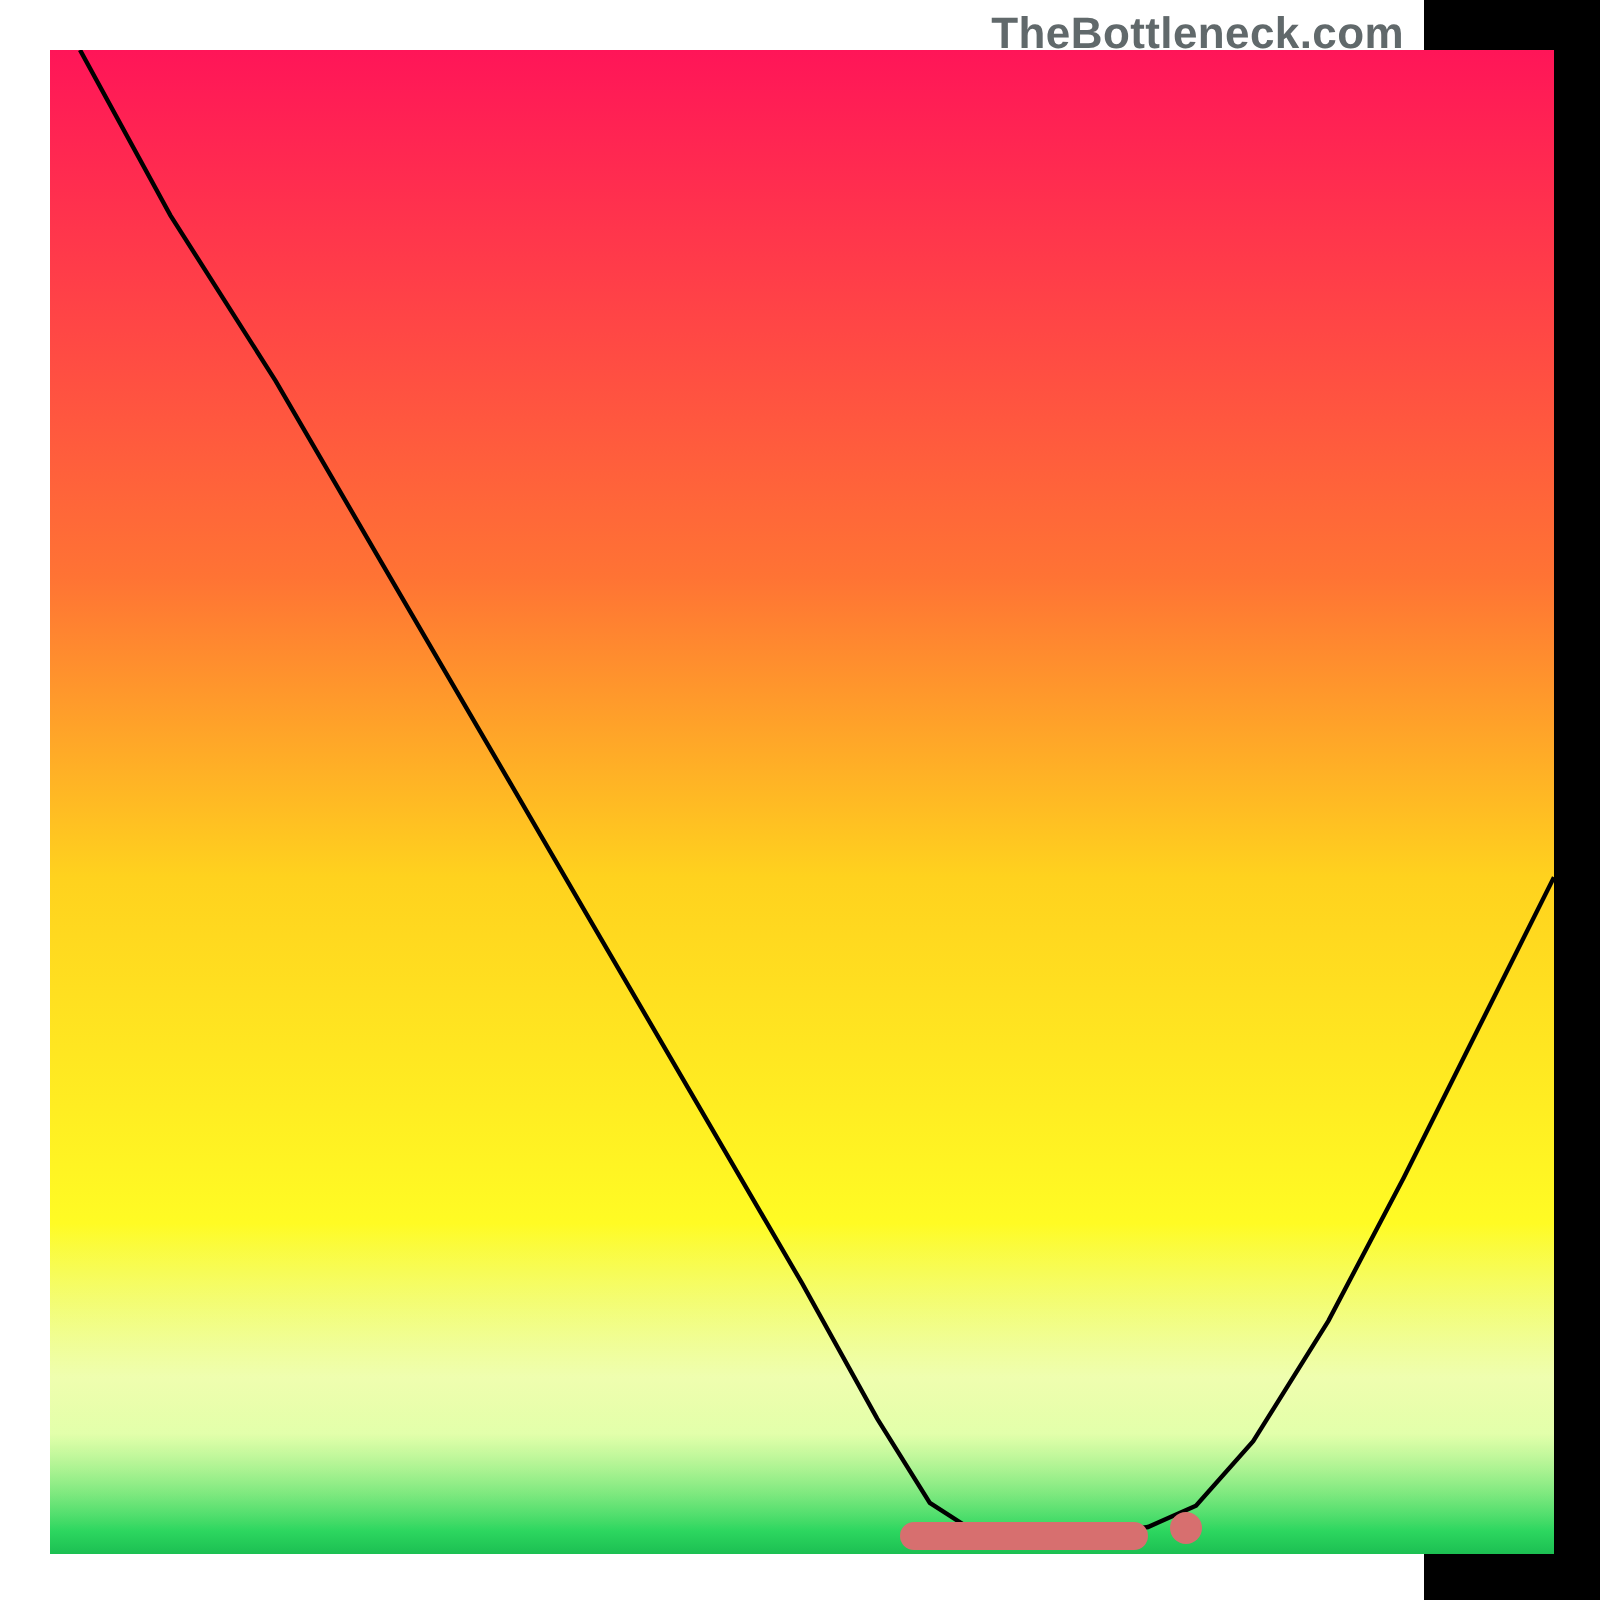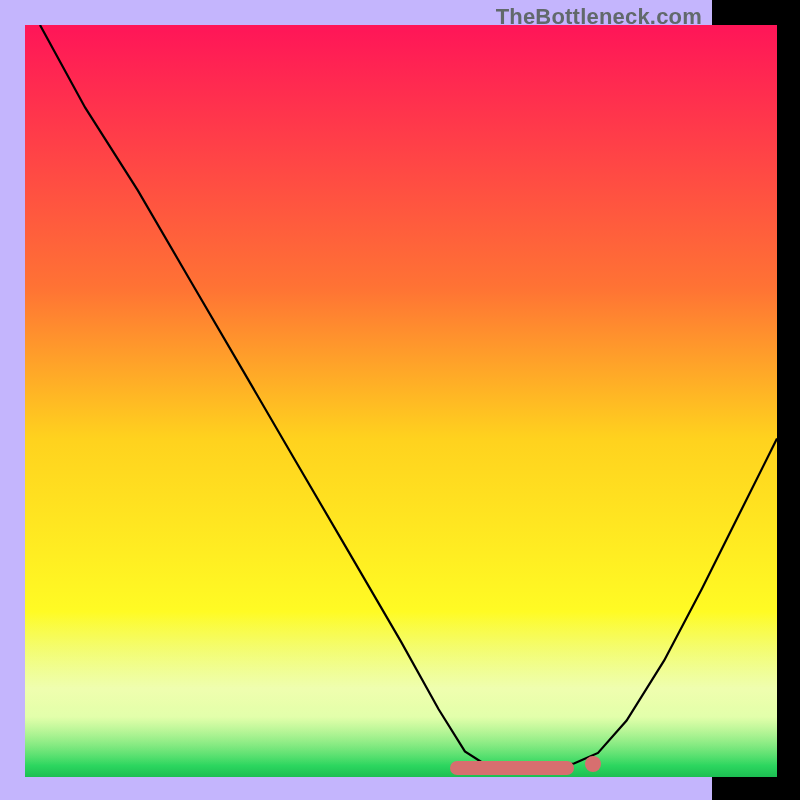--- a/index.html
+++ b/index.html
@@ -1,17 +1,17 @@
 <!DOCTYPE html>
 <html><head>
 <meta charset="utf-8">
 <style>
   * { margin: 0; padding: 0; box-sizing: border-box; }
   html, body { width: 800px; height: 800px; overflow: hidden; background: #000; }
-  .frame { position: relative; width: 712px; height: 800px; background: #c4b5fd; }
+  .frame { position: relative; width: 712px; height: 800px; background: #ffffff; }
   .watermark {
     position: absolute;
     top: 4px;
     right: 10px;
     font-family: Arial, Helvetica, sans-serif;
     font-size: 22px;
     font-weight: 600;
     color: #61696b;
     letter-spacing: 0.2px;
   }

